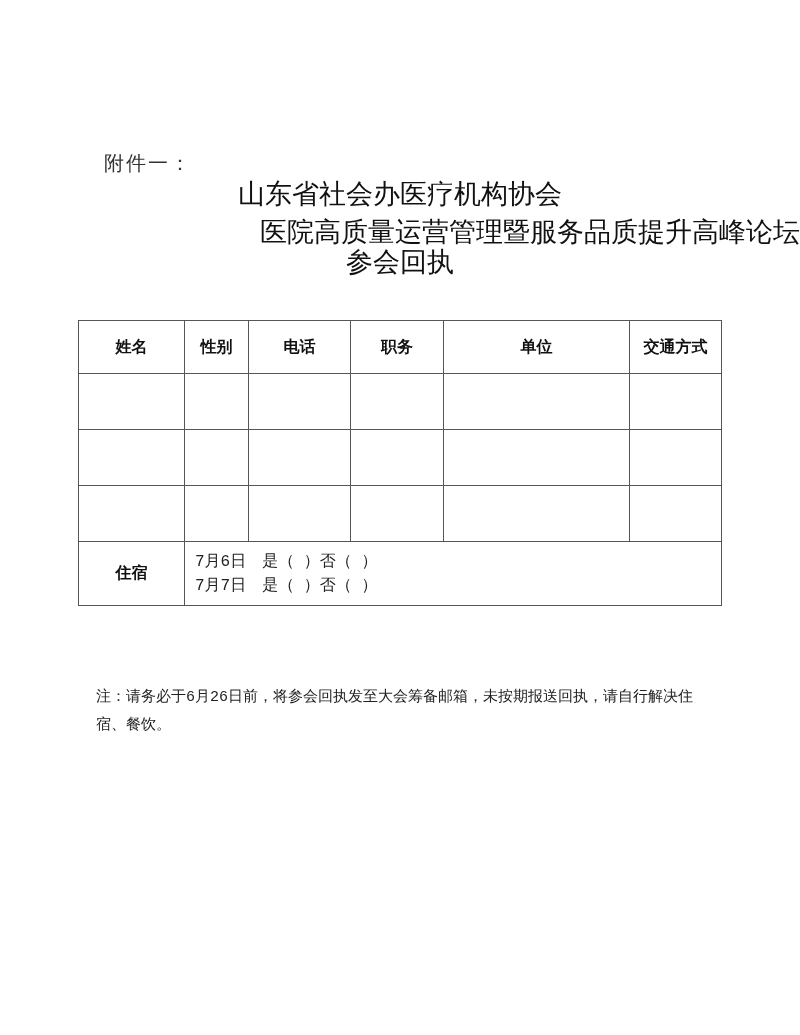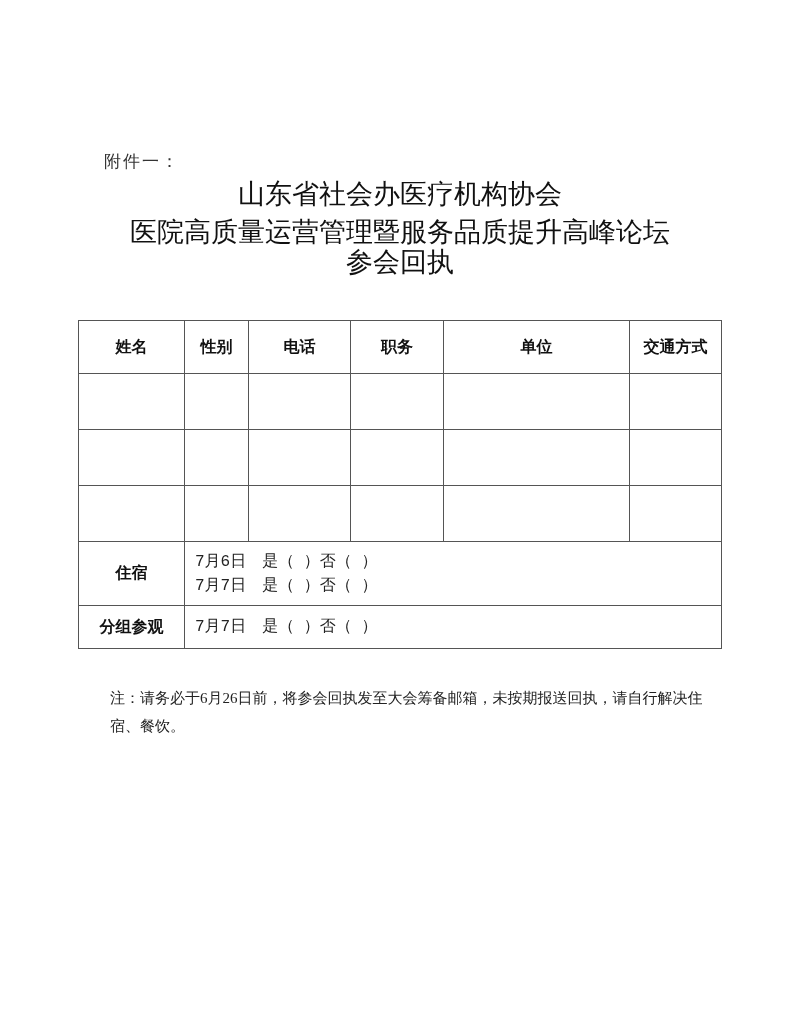--- a/index.html
+++ b/index.html
@@ -1,28 +1,28 @@
 <!DOCTYPE html>
 <html><head>
 <meta charset="utf-8">
 <style>
   html, body { margin:0; padding:0; background:#ffffff; }
   body { width:800px; height:1035px; position:relative; overflow:hidden; font-family:"DejaVu Sans", sans-serif; color:#111; }
-  .attach { position:absolute; left:104px; top:150px; font-family:"DejaVu Serif", serif; font-size:17px; color:#333; letter-spacing:2px; }
+  .attach { position:absolute; left:104px; top:150px; font-family:"DejaVu Serif", serif; font-size:20px; color:#333; letter-spacing:2px; }
   .title { position:absolute; left:0; width:800px; text-align:center; font-family:Liberation Serif, serif; font-size:27px; color:#111; }
   .t1 { top:176px; }
-  .t2 { top:214px; }
+  .t2 { top:214px;text-align:right; }
   .t3 { top:244px; }
   table.form { position:absolute; left:78px; top:320px; width:643px; border-collapse:collapse; table-layout:fixed; }
   table.form td { border:1px solid #555; padding:4px; font-size:16px; }
   .hdr td { height:44px; text-align:center; font-weight:bold; font-family:"DejaVu Sans", sans-serif; font-size:16px; }
   .blank td { height:47px; }
   .lbl { text-align:center; font-weight:bold; font-size:16px; }
   .val { padding-left:10px !important; font-family:Liberation Mono, monospace; font-size:15px; line-height:24px; color:#222; }
-  .note { position:absolute; left:110px; top:684px; width:610px; font-family:Liberation Serif, serif; font-size:15px; line-height:28px; color:#222; }
+  .note { position:absolute; left:96px; top:684px; width:610px; font-family:Liberation Mono, monospace; font-size:15px; line-height:28px; color:#222; }
 </style>
 </head>
 <body>
 
 <div class="attach">附件一：</div>
 <div class="title t1">山东省社会办医疗机构协会</div>
 <div class="title t2">医院高质量运营管理暨服务品质提升高峰论坛</div>
 <div class="title t3">参会回执</div>
 
 <table class="form">
@@ -67,22 +67,16 @@
         <td></td>
         <td></td>
   </tr>
   <tr style="height:64px">
     <td class="lbl">住宿</td>
     <td class="val" colspan="5">
       <div>7月6日　是（ ）否（ ）</div>
       <div>7月7日　是（ ）否（ ）</div>
     </td>
   </tr>
-  <tr style="height:43px">
-    <td class="lbl">分组参观</td>
-    <td class="val" colspan="5">
-      <div>7月7日　是（ ）否（ ）</div>
-    </td>
-  </tr>
 </tbody>
   </table>
 
 <div class="note">注：请务必于6月26日前，将参会回执发至大会筹备邮箱，未按期报送回执，请自行解决住宿、餐饮。</div>
 
 </body></html>

